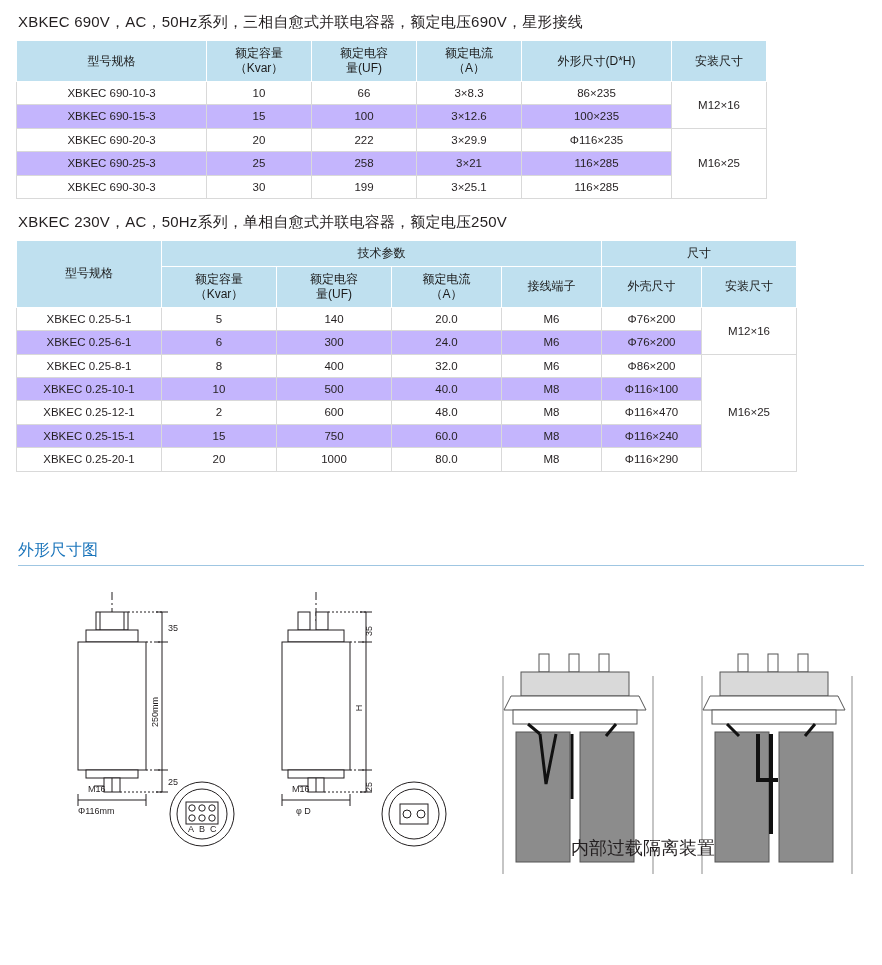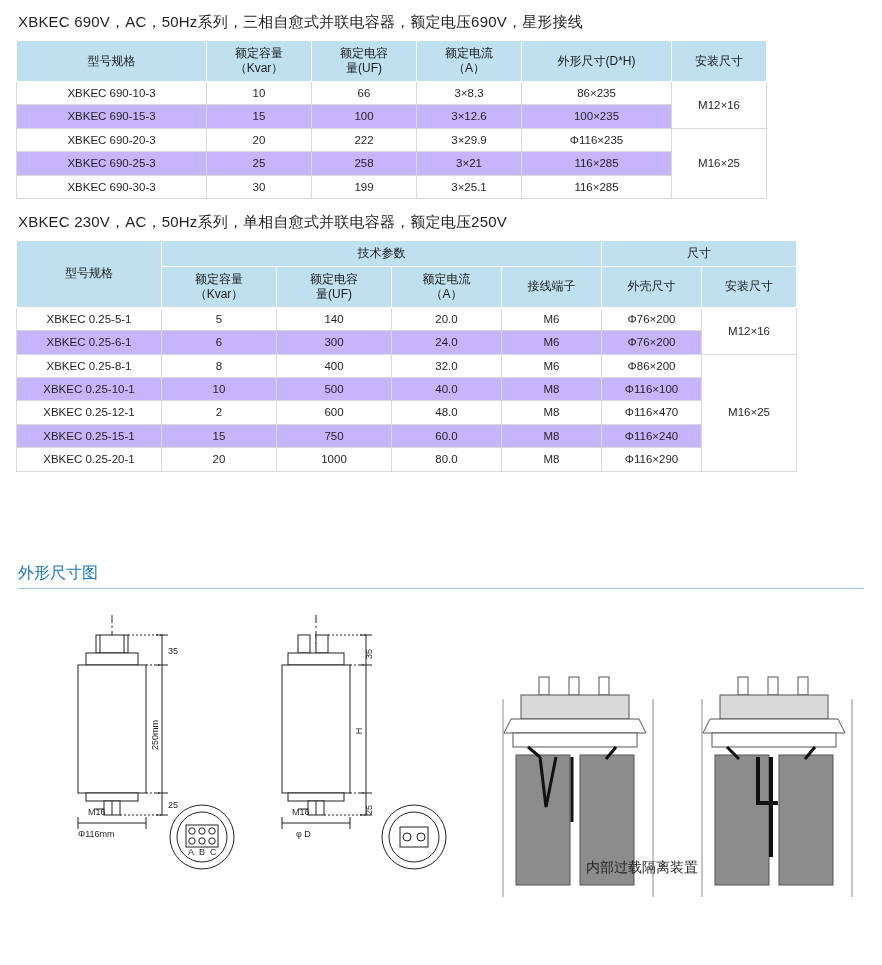--- a/index.html
+++ b/index.html
@@ -68,23 +68,22 @@
     width: 846px;
     margin: 2px 0 0 2px;
   }
   .drawings {
     position: relative;
     margin-top: 18px;
     height: 300px;
   }
   .caption {
     position: absolute;
-    font-size: 14px;
+    font-size: 18px;
     color: #231f20;
-    padding-left: 15px;
   }
   .diag-label {
     font-size: 9px;
     fill: #231f20;
     font-family: "Liberation Sans", sans-serif;
   }
   .sp-top { margin-top: 14px; }
 </style>
 </head>
 <body>
@@ -267,21 +266,21 @@
         <td>XBKEC 0.25-20-1</td>
         <td>20</td>
         <td>1000</td>
         <td>80.0</td>
         <td>M8</td>
         <td>Φ116×290</td>
       </tr>
     </tbody>
   </table>
 
-  <div style="margin-top:91px;">
+  <div style="margin-top:68px;">
     <div class="heading2">外形尺寸图</div>
     <div class="rule"></div>
 
     <div class="drawings">
       <svg width="850" height="300" viewBox="0 0 850 300">
         <g stroke="#231f20" fill="none" stroke-width="1">
 
           <line x1="96" y1="8" x2="96" y2="40" stroke-dasharray="8,3,2,3"></line>
 
           <rect x="80" y="28" width="32" height="18" fill="#ffffff"></rect>

